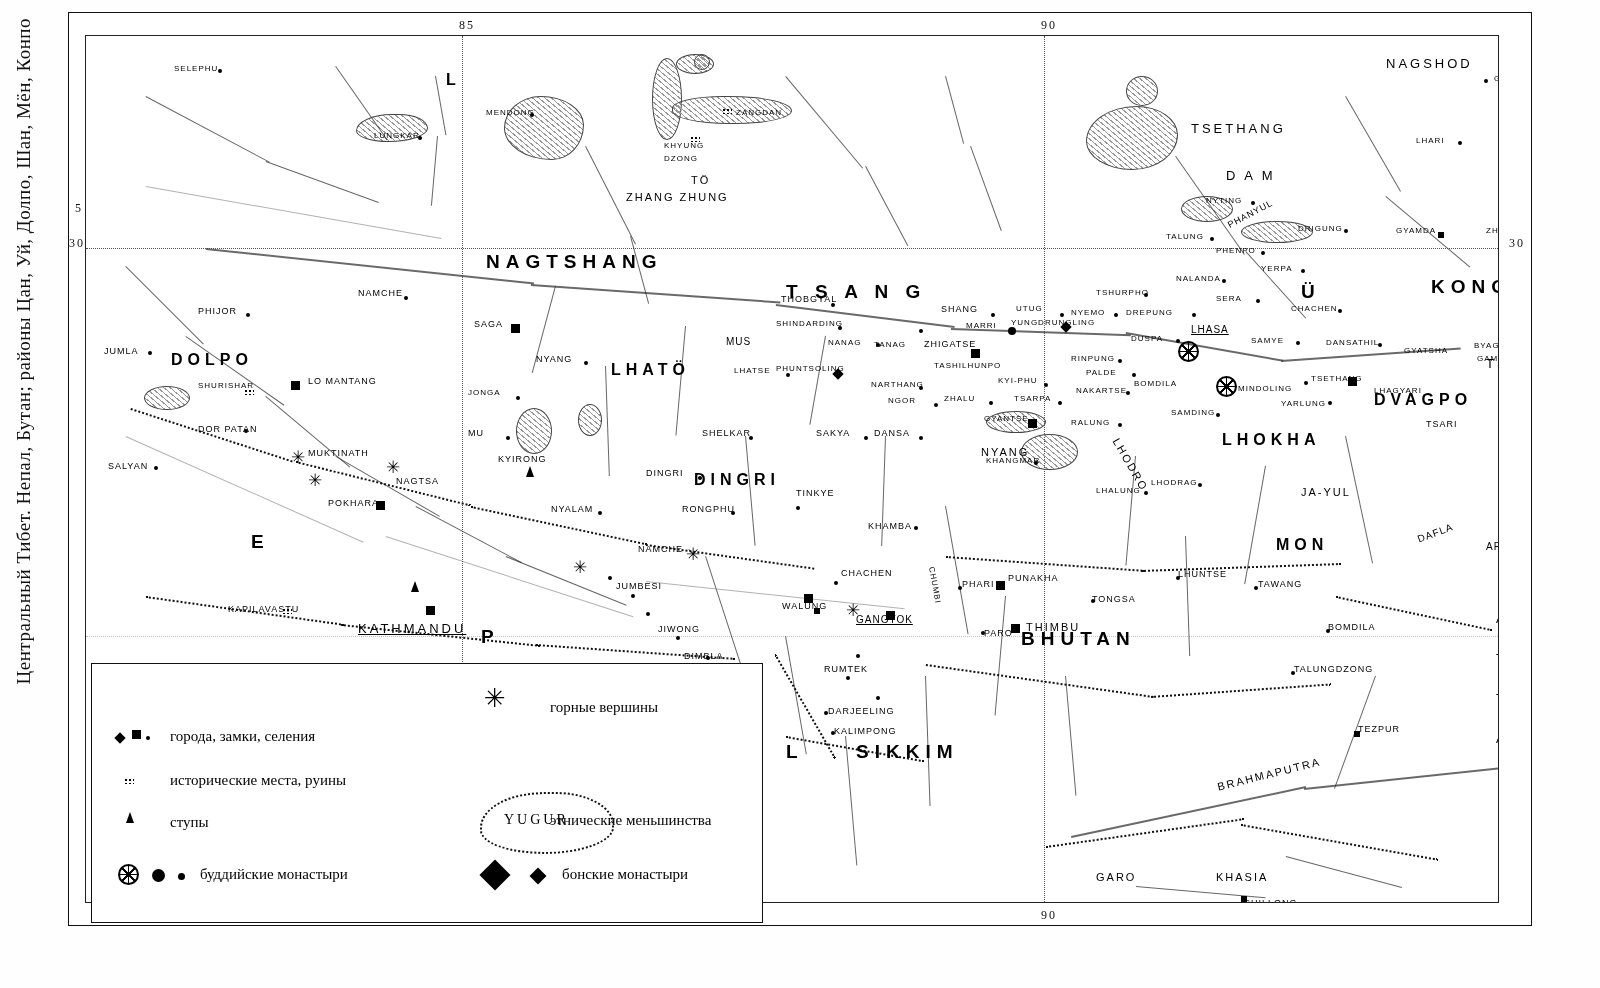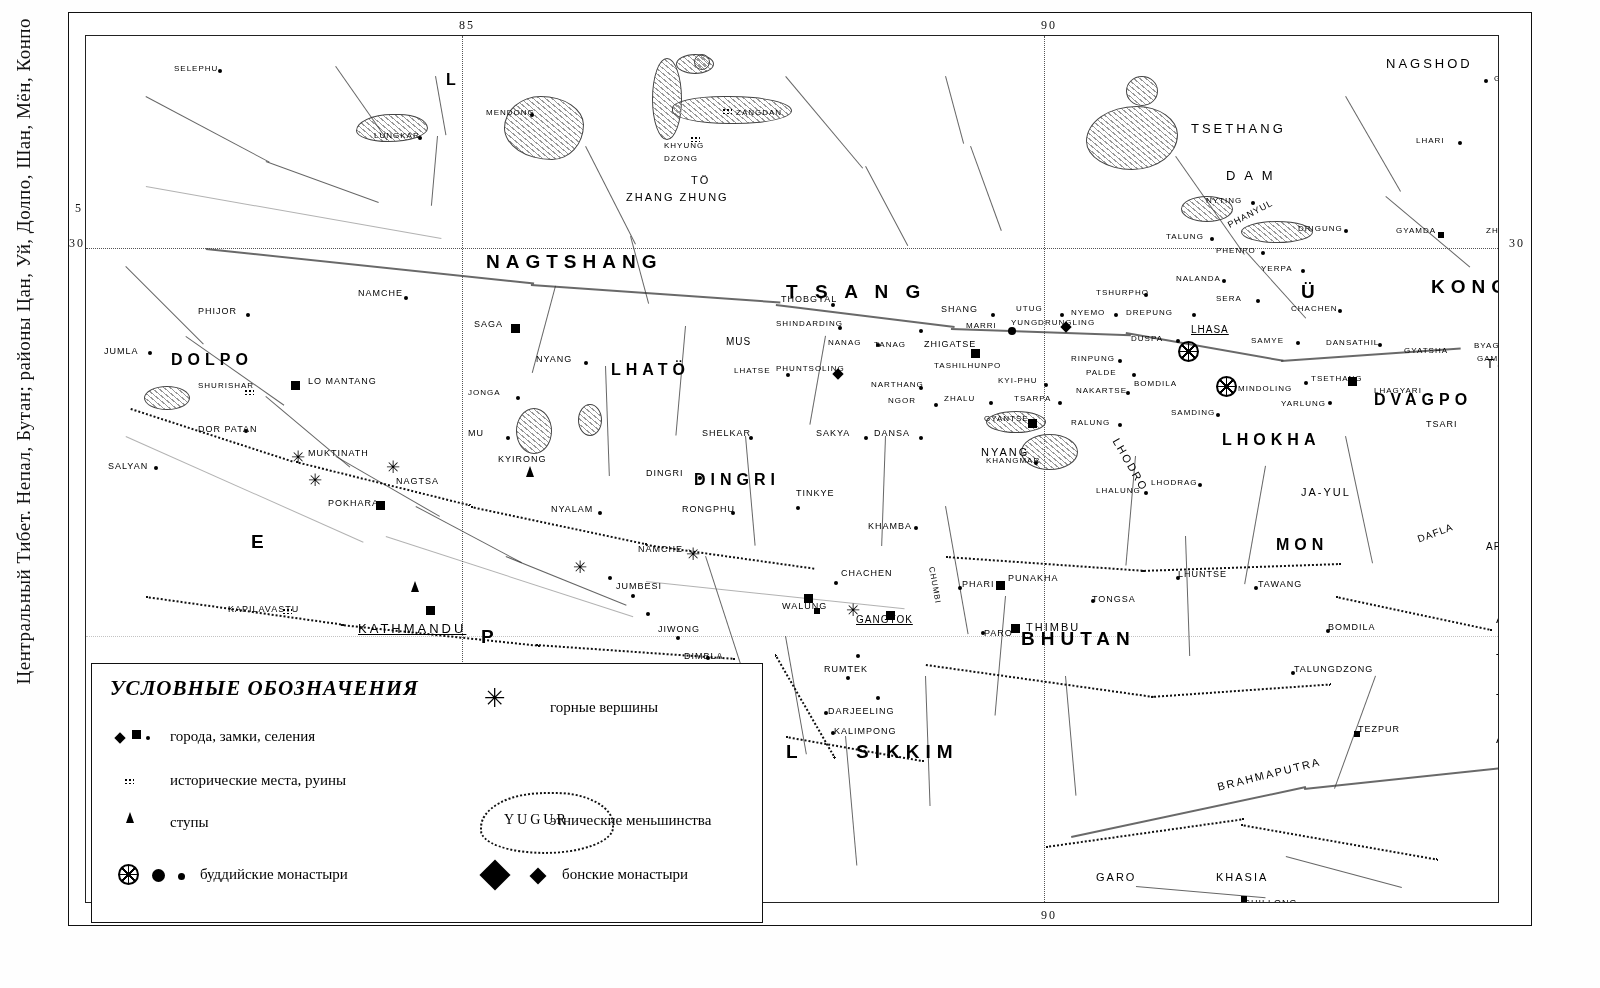--- a/index.html
+++ b/index.html
@@ -459,21 +459,20 @@
       <div class="lbl t9" style="left:1208px;top:628px;">TALUNGDZONG</div>
       <div class="lbl t9" style="left:1272px;top:688px;">TEZPUR</div>
       <div class="lbl t9" style="left:1158px;top:862px;">SHILLONG</div>
 
       <div class="lbl t9" style="left:142px;top:568px;">KAPILAVASTU</div>
       <div class="lbl t13 u" style="left:272px;top:585px;">KATHMANDU</div>
 
     </div>
 
     <div id="legend">
-      <div id="legend-title">УСЛОВНЫЕ ОБОЗНАЧЕНИЯ</div>
 
       <div class="sym diam" style="left:24px;top:70px;"></div>
       <div class="sym sq" style="left:40px;top:66px;"></div>
       <div class="sym dot" style="left:54px;top:72px;"></div>
       <div class="lg-txt" style="left:78px;top:64px;">города, замки, селения</div>
 
       <div class="sym ruin" style="left:32px;top:114px;"></div>
       <div class="lg-txt" style="left:78px;top:108px;">исторические места, руины</div>
 
       <div class="sym stupa" style="left:34px;top:148px;"></div>

